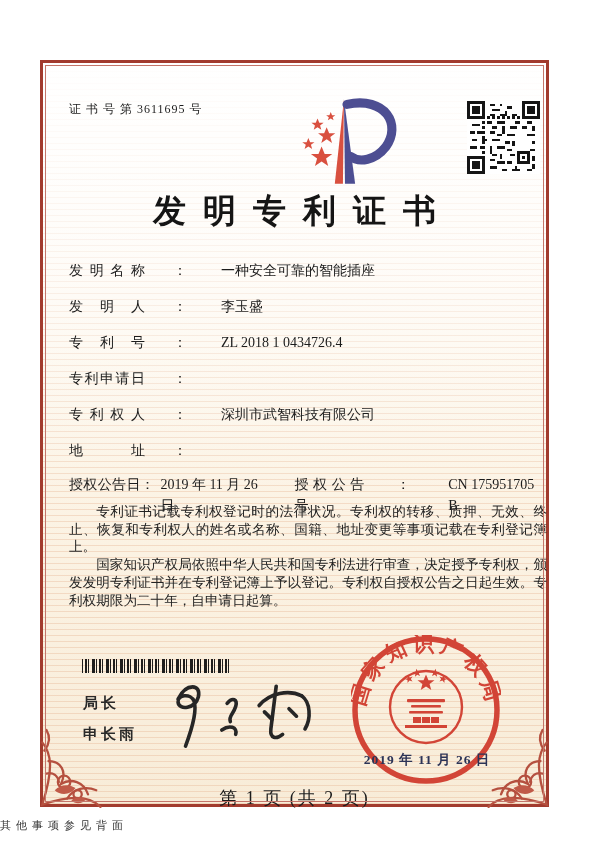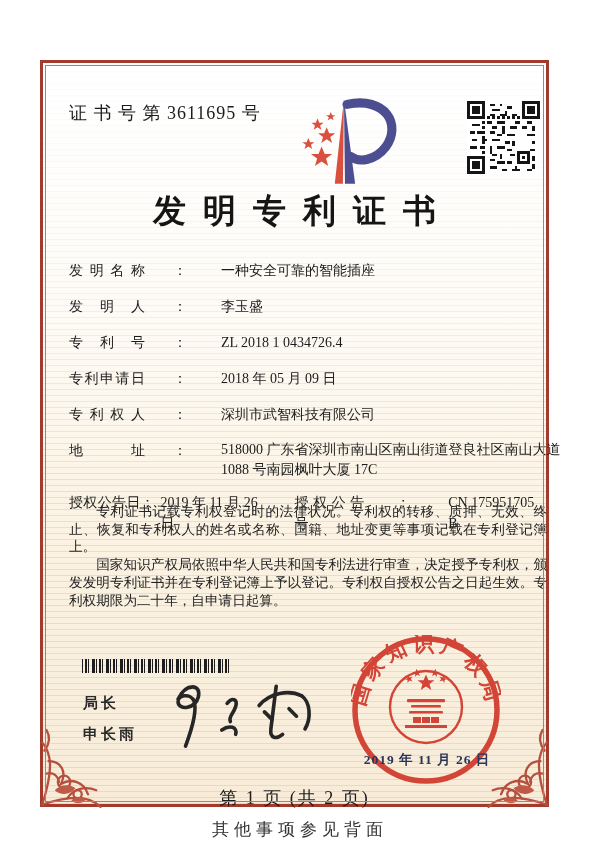--- a/index.html
+++ b/index.html
@@ -14,21 +14,21 @@
     border:3px solid #a23b2e;
     box-sizing:border-box;
     background:
       linear-gradient(180deg, rgba(255,255,255,.95) 0%, rgba(255,255,255,.55) 28%, rgba(255,255,255,0) 58%),
       repeating-linear-gradient(0deg, rgba(222,156,116,.28) 0 1px, rgba(255,255,255,0) 1px 6px),
       linear-gradient(180deg,#fffdf9 0%,#fcf4e6 55%,#f8ecd8 100%);
   }
   .frame::after{
     content:"";position:absolute;inset:2px;border:1px solid #c4756a;pointer-events:none;
   }
-  .certno{position:absolute;left:26px;top:38px;font-size:18px;letter-spacing:1px;}
+  .certno{position:absolute;left:26px;top:38px;font-size:12px;letter-spacing:1px;}
   .logo{position:absolute;left:243px;top:33px;width:122px;height:92px;}
   .qr{position:absolute;left:424px;top:38px;width:73px;height:73px;}
   .title{
     position:absolute;left:0;top:126px;width:100%;text-align:center;
     font-size:33px;font-weight:700;letter-spacing:17px;padding-left:17px;box-sizing:border-box;
     color:#151515;
   }
   .fields{position:absolute;left:26px;top:197px;width:470px;font-size:14px;}
   .frow{display:flex;align-items:flex-start;line-height:21px;margin-bottom:15px;gap:28px;}
   .flabel{display:inline-block;width:76px;text-align:justify;text-align-last:justify;flex:none;}
@@ -55,21 +55,21 @@
   }
   .signer{position:absolute;left:40px;top:624px;font-size:15px;line-height:31px;letter-spacing:3px;
     font-family:"Liberation Sans","DejaVu Sans",sans-serif;color:#2a2a2a;font-weight:600;}
   .signature{position:absolute;left:118px;top:608px;width:160px;height:85px;}
   .seal{position:absolute;left:308px;top:572px;width:150px;height:150px;opacity:.93;}
   .sealdate{
     position:absolute;left:304px;top:688px;width:160px;text-align:center;
     font-size:13.5px;font-weight:700;color:#2c3356;letter-spacing:1px;
   }
   .pageinfo{position:absolute;left:0;top:723px;width:100%;text-align:center;font-size:18px;letter-spacing:2px;}
-  .backnote{position:absolute;left:0;top:818px;width:100%;text-align:center;font-size:17px;letter-spacing:5px;color:#333;}
+  .backnote{position:absolute;left:0;top:818px;width:100%;font-size:11px;letter-spacing:5px;color:#333;}
   .flourish{position:absolute;width:104px;height:104px;}
   .flourish.bl{left:-7px;bottom:-7px;}
   .flourish.br{right:-7px;bottom:-7px;transform:scaleX(-1);}
 </style>
 </head>
 <body>
 
 <div class="frame">
 
   <svg class="flourish bl" viewBox="0 0 100 100">
@@ -164,31 +164,29 @@
       <span class="fvalue">李玉盛</span>
     </div>
     <div class="frow">
       <span class="flabel">专利号</span>
         <span class="fcolon">：</span>
       <span class="fvalue">ZL 2018 1 0434726.4</span>
     </div>
     <div class="frow">
       <span class="flabel">专利申请日</span>
         <span class="fcolon">：</span>
-      <span class="fvalue">2018 年 05 月 09 日</span>
     </div>
     <div class="frow">
       <span class="flabel">专利权人</span>
         <span class="fcolon">：</span>
       <span class="fvalue">深圳市武智科技有限公司</span>
     </div>
     <div class="frow addr">
       <span class="flabel">地址</span>
         <span class="fcolon">：</span>
-      <span class="fvalue">518000 广东省深圳市南山区南山街道登良社区南山大道1088 号南园枫叶大厦 17C</span>
     </div>
     <div class="grantline">
       <span class="pair">
         <span class="flabel2">授权公告日</span>
           <span class="fcolon">：</span>
         <span>2019 年 11 月 26 日</span>
       </span>
       <span class="pair">
         <span class="flabel2">授权公告号</span>
           <span class="fcolon">：</span>

